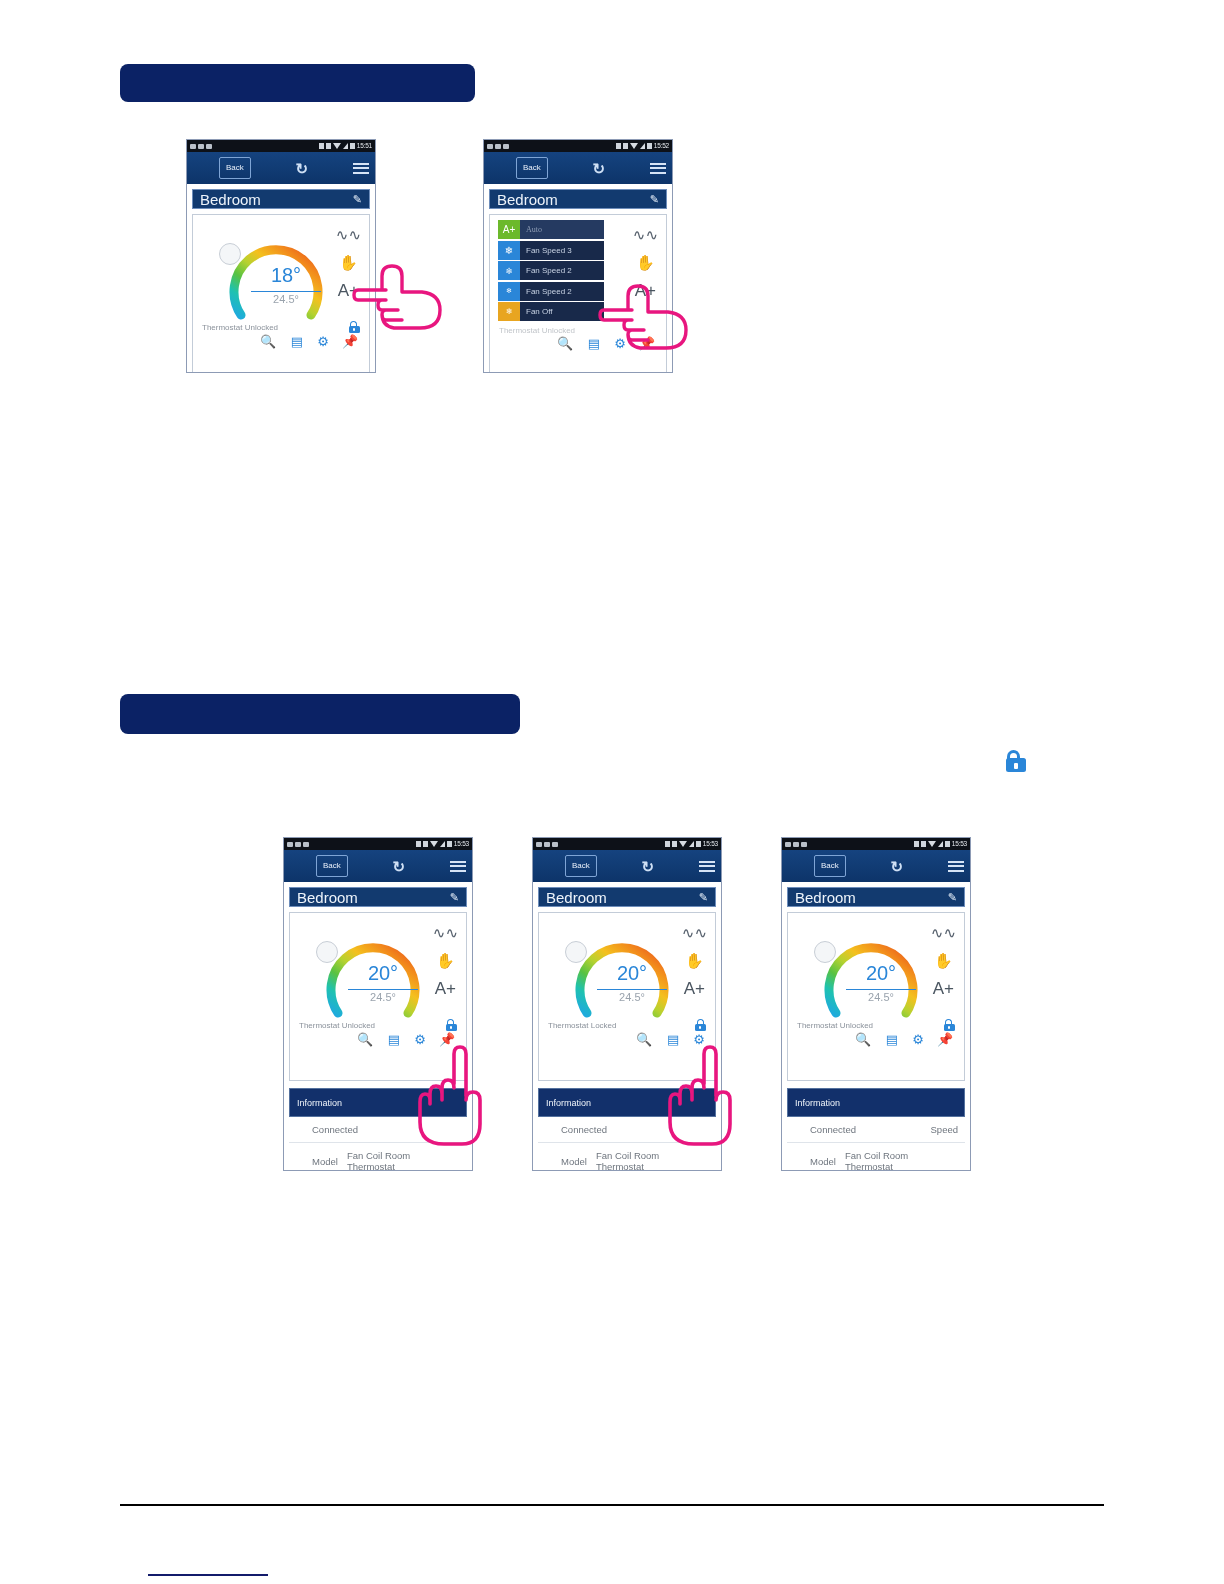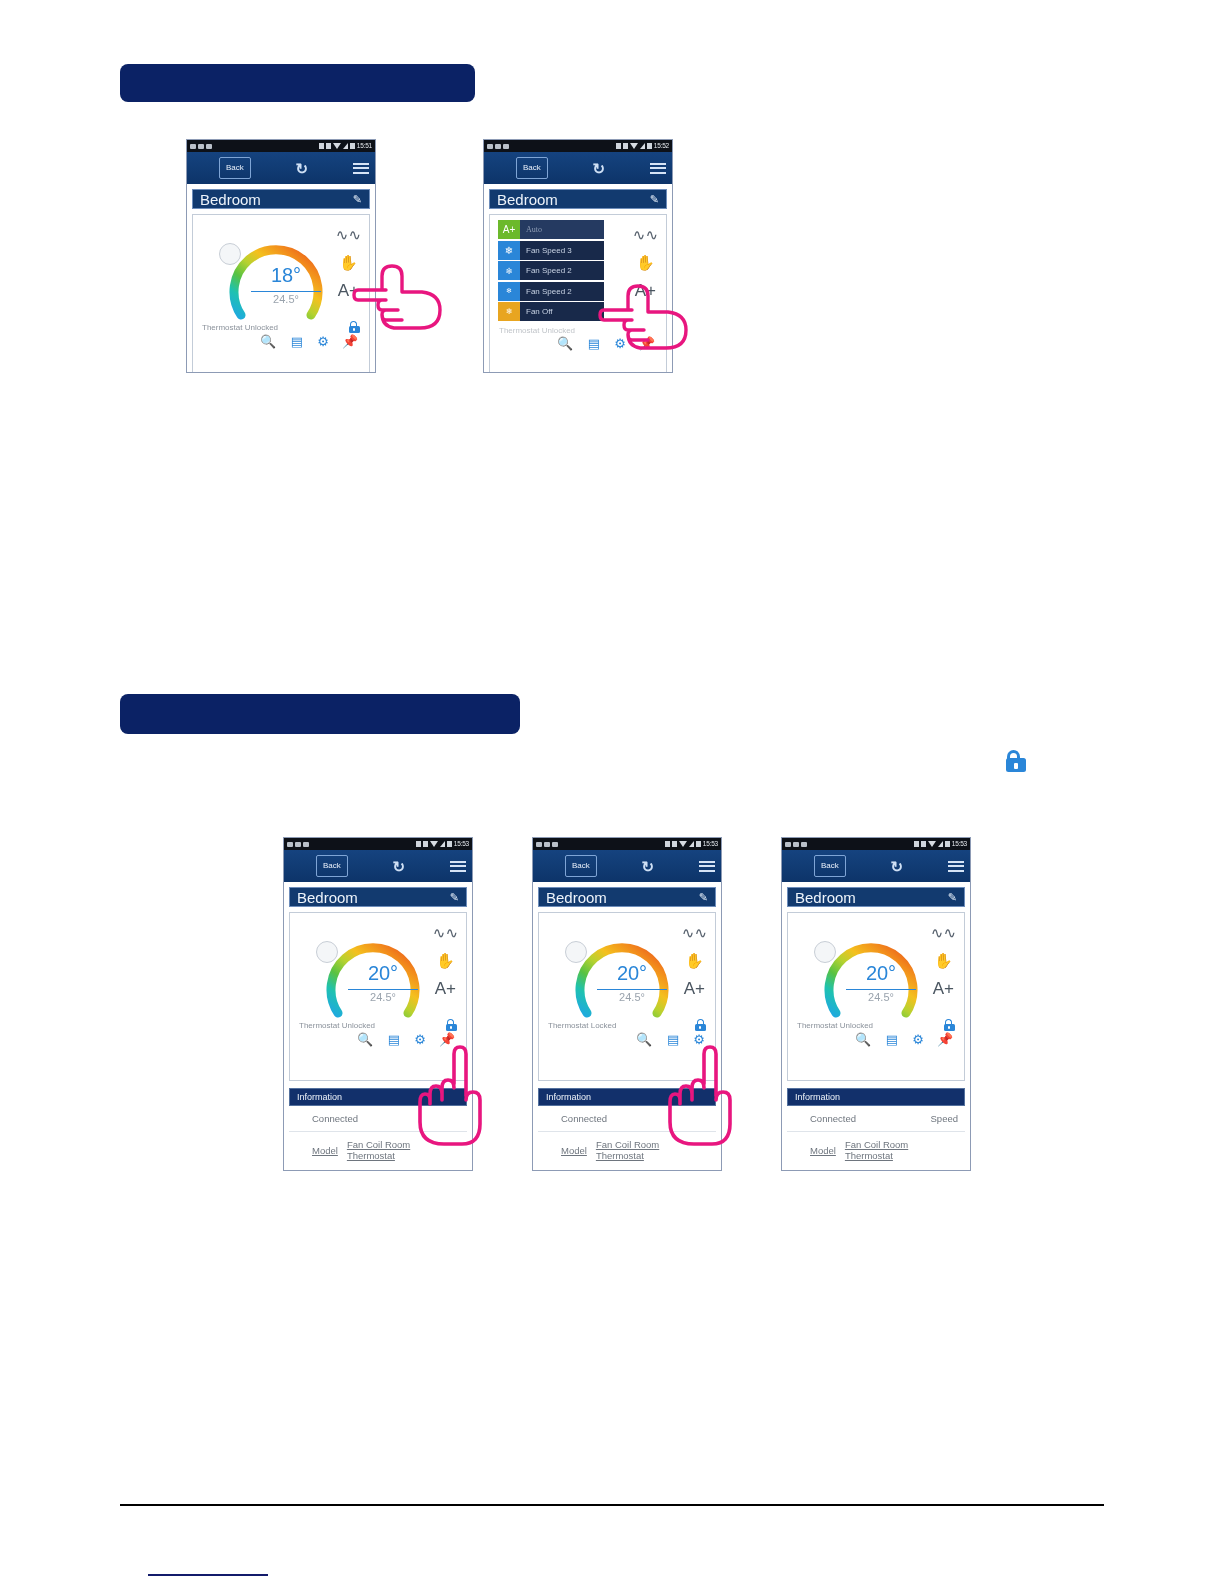--- a/index.html
+++ b/index.html
@@ -83,31 +83,31 @@
   .padlock .kh{position:absolute;bottom:2px;left:4.3px;width:2.2px;height:3.5px;background:#fff;border-radius:1px;}
 
   .toolrow{
     display:flex;align-items:center;justify-content:flex-end;gap:14px;
     padding:1px 10px 5px 10px;
   }
   .tool{font-size:13px;line-height:13px;color:#2a86d8;}
   .tool.grey{color:#6e7780;}
 
   .infobar{
-    margin:7px 5px 0 5px;background:#12306b;height:18px;
+    margin:7px 5px 0 5px;background:#12306b;height:29px;
     display:flex;align-items:center;padding:0 7px;box-sizing:border-box;
     border:1px solid #54719e;
   }
   .infobar span{color:#f0f5fb;font-size:9px;}
   .inforow{
     margin:0 5px;border-bottom:1px solid #dfe4ea;
     display:flex;align-items:center;justify-content:space-between;
     padding:7px 7px;box-sizing:border-box;font-size:9.5px;color:#6e757e;
   }
-  .inforow.last{border-bottom:none;text-decoration:underline;}
+  .inforow.last{border-bottom:none;}
   .inforow .lbl{color:#6e757e;margin-left:16px;}
   .inforow .val{color:#6e757e;}
   .modelrow{display:flex;gap:9px;}
 
   
   .fanmenu{position:absolute;left:8px;top:5px;width:106px;}
   .fanitem{
     display:flex;align-items:center;height:19px;margin-bottom:1.5px;
     background:#18294a;
   }

